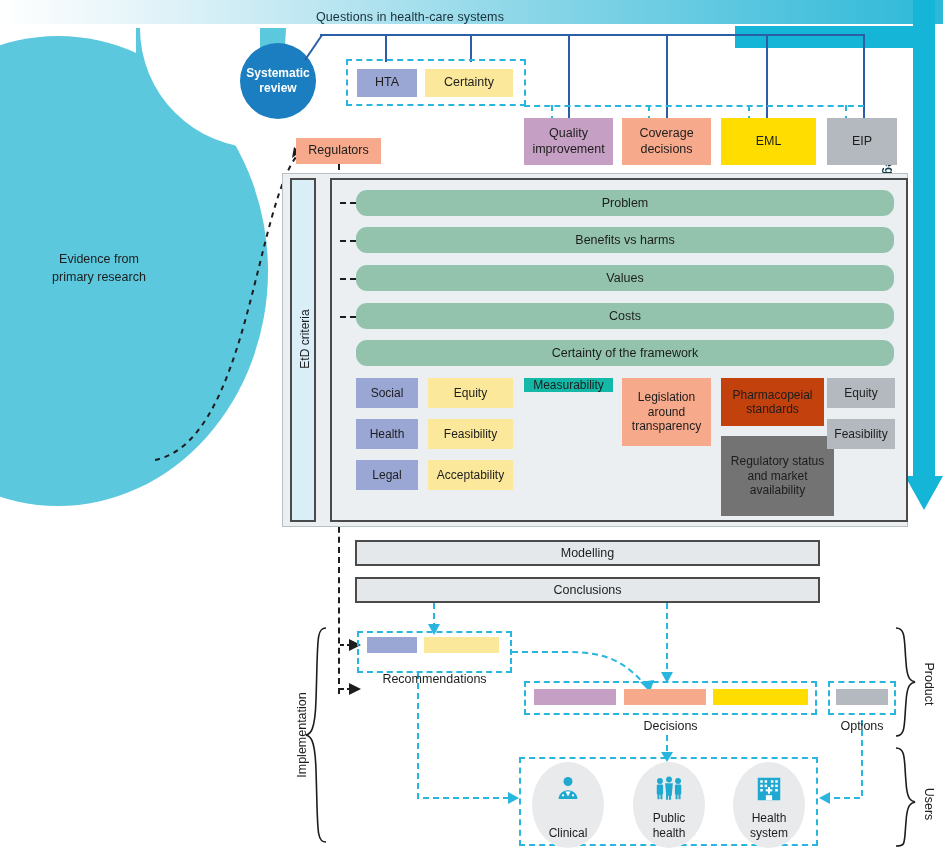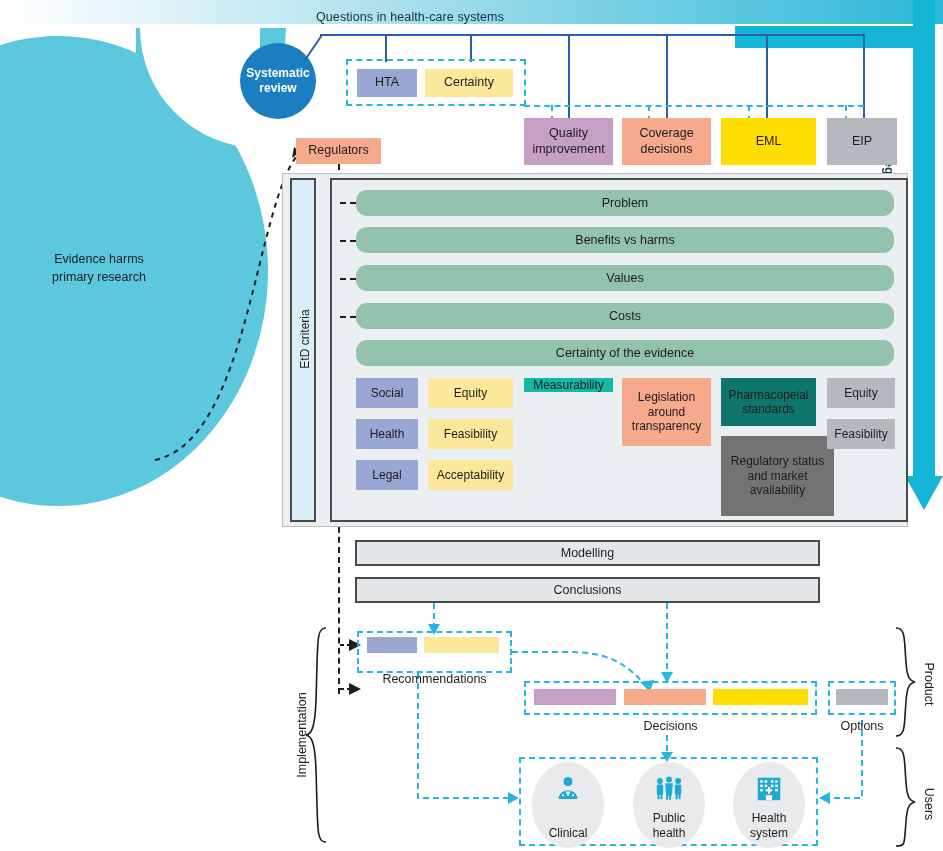--- a/index.html
+++ b/index.html
@@ -93,21 +93,21 @@
 
   <div class="legal-arrow-top"></div>
   <div class="legal-arrow-shaft"></div>
   <div class="legal-arrow-head"></div>
   <div class="legal-label">Legal framework</div>
 
   <div class="blob"></div>
   <div class="blob2"></div>
   <div class="blob-notch"></div>
   <div class="blob-label">
-    <div>Evidence harms</div>
+    <div>Evidence from</div>
     <div>primary research</div>
   </div>
 
   <div class="sysrev">
     <div>
       <div>Systematic</div>
       <div>review</div>
     </div>
   </div>
 
@@ -179,21 +179,21 @@
   <div class="greenbar" style="top:227px;">
     <span>Benefits vs harms</span>
   </div>
   <div class="greenbar" style="top:265px;">
     <span>Values</span>
   </div>
   <div class="greenbar" style="top:303px;">
     <span>Costs</span>
   </div>
   <div class="greenbar" style="top:340px;">
-    <span>Certainty of the evidence</span>
+    <span>Certainty of the framework</span>
   </div>
 
   <div class="crit" style="left:356px;top:378px;width:62px;height:30px;background:#9aa7d4;">
     <span>Social</span>
   </div>
   <div class="crit" style="left:356px;top:419px;width:62px;height:30px;background:#9aa7d4;">
     <span>Health</span>
   </div>
   <div class="crit" style="left:356px;top:460px;width:62px;height:30px;background:#9aa7d4;">
     <span>Legal</span>
@@ -210,21 +210,21 @@
   </div>
 
   <div class="crit" style="left:524px;top:378px;width:89px;height:14px;background:#14b8a6;">
     <span>Measurability</span>
   </div>
 
   <div class="crit" style="left:622px;top:378px;width:89px;height:68px;background:#f7a98b;">
     <span>Legislation around transparency</span>
   </div>
 
-  <div class="crit" style="left:721px;top:378px;width:95px;height:48px;background:#0f766e;">
+  <div class="crit" style="left:721px;top:378px;width:103px;height:48px;background:#c2410c;">
     <span>Pharmacopeial standards</span>
   </div>
   <div class="crit" style="left:721px;top:436px;width:113px;height:80px;background:#737373;">
     <span>Regulatory status and market availability</span>
   </div>
 
   <div class="crit" style="left:827px;top:378px;width:68px;height:30px;background:#b3b9be;">
     <span>Equity</span>
   </div>
   <div class="crit" style="left:827px;top:419px;width:68px;height:30px;background:#b3b9be;">

